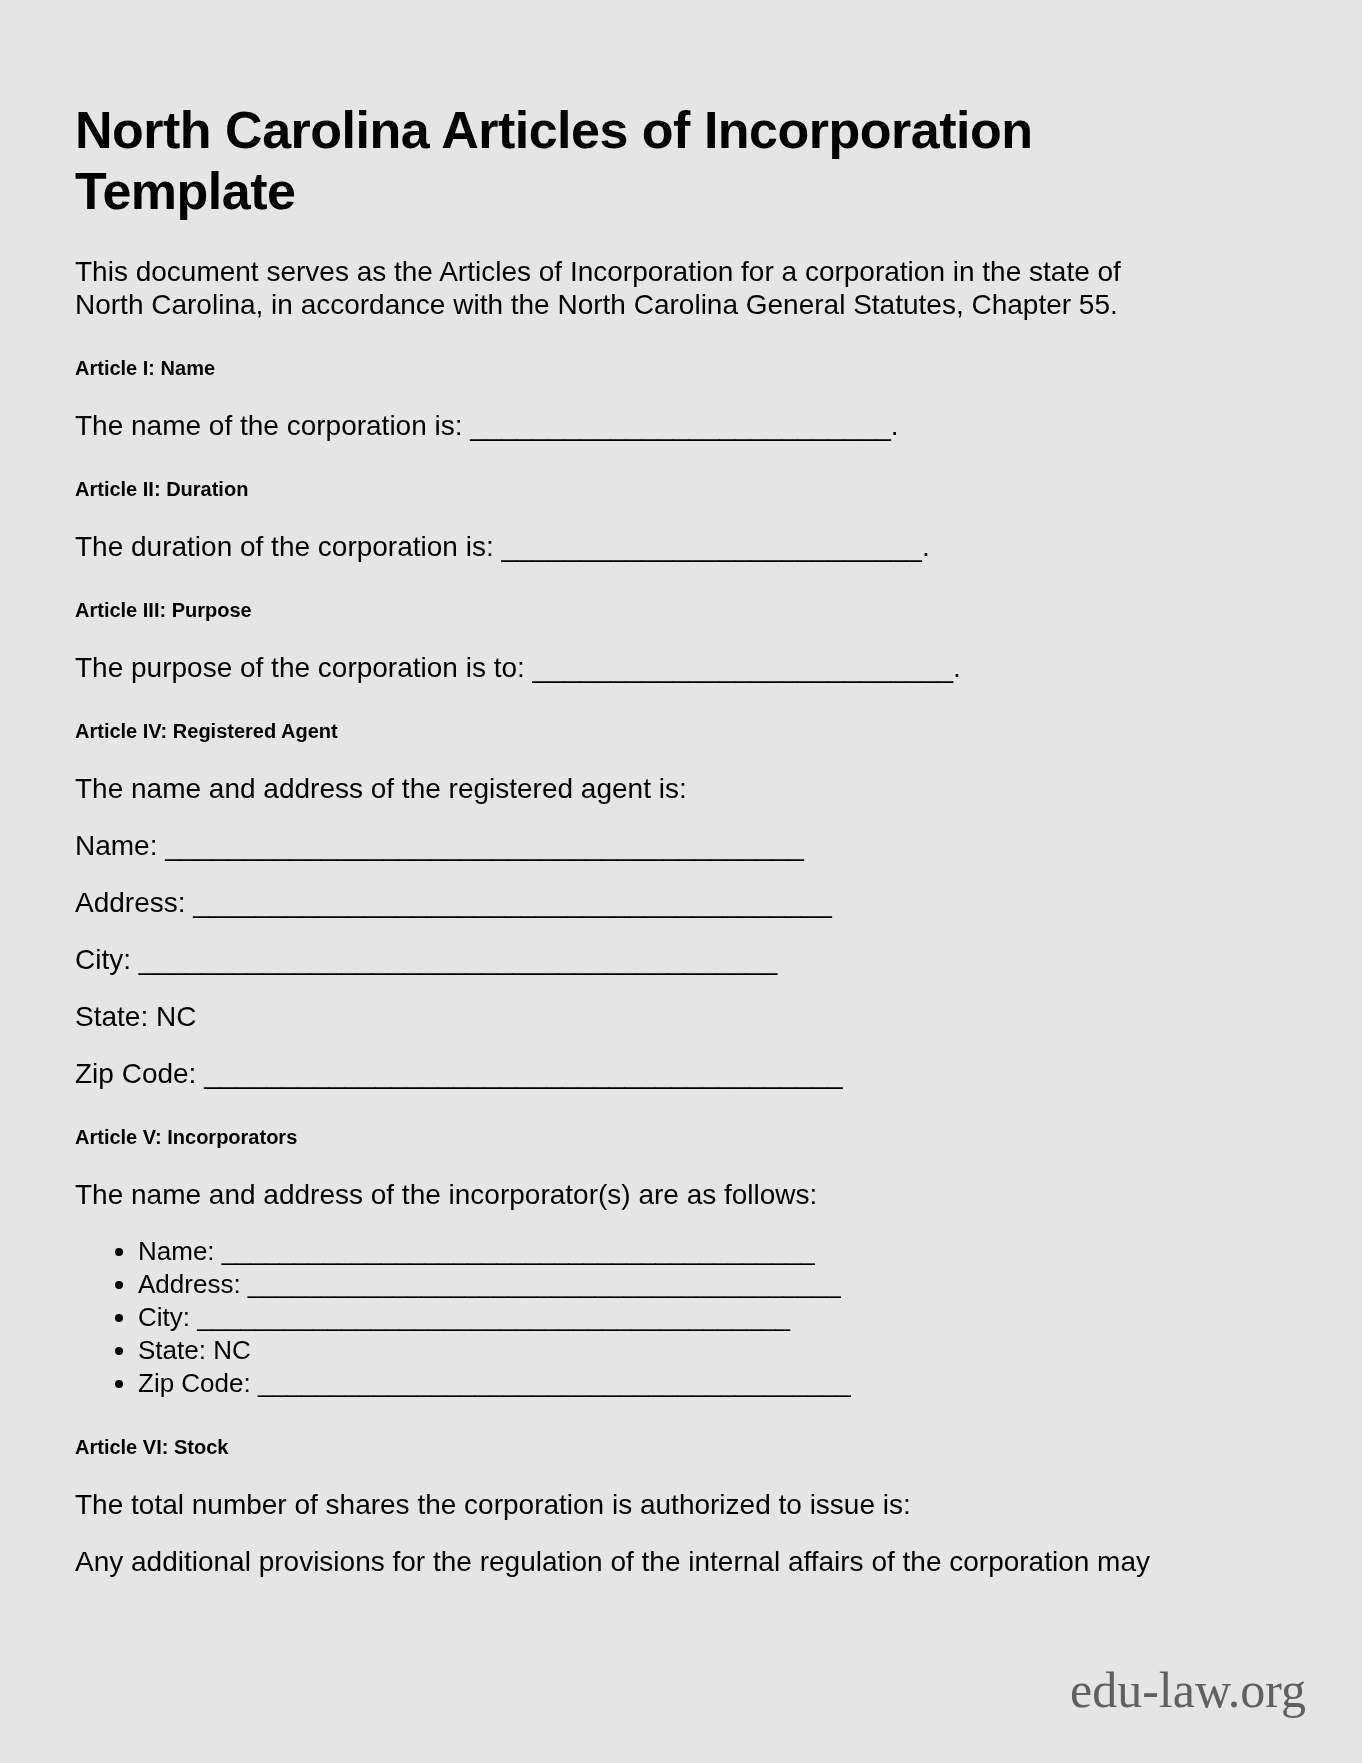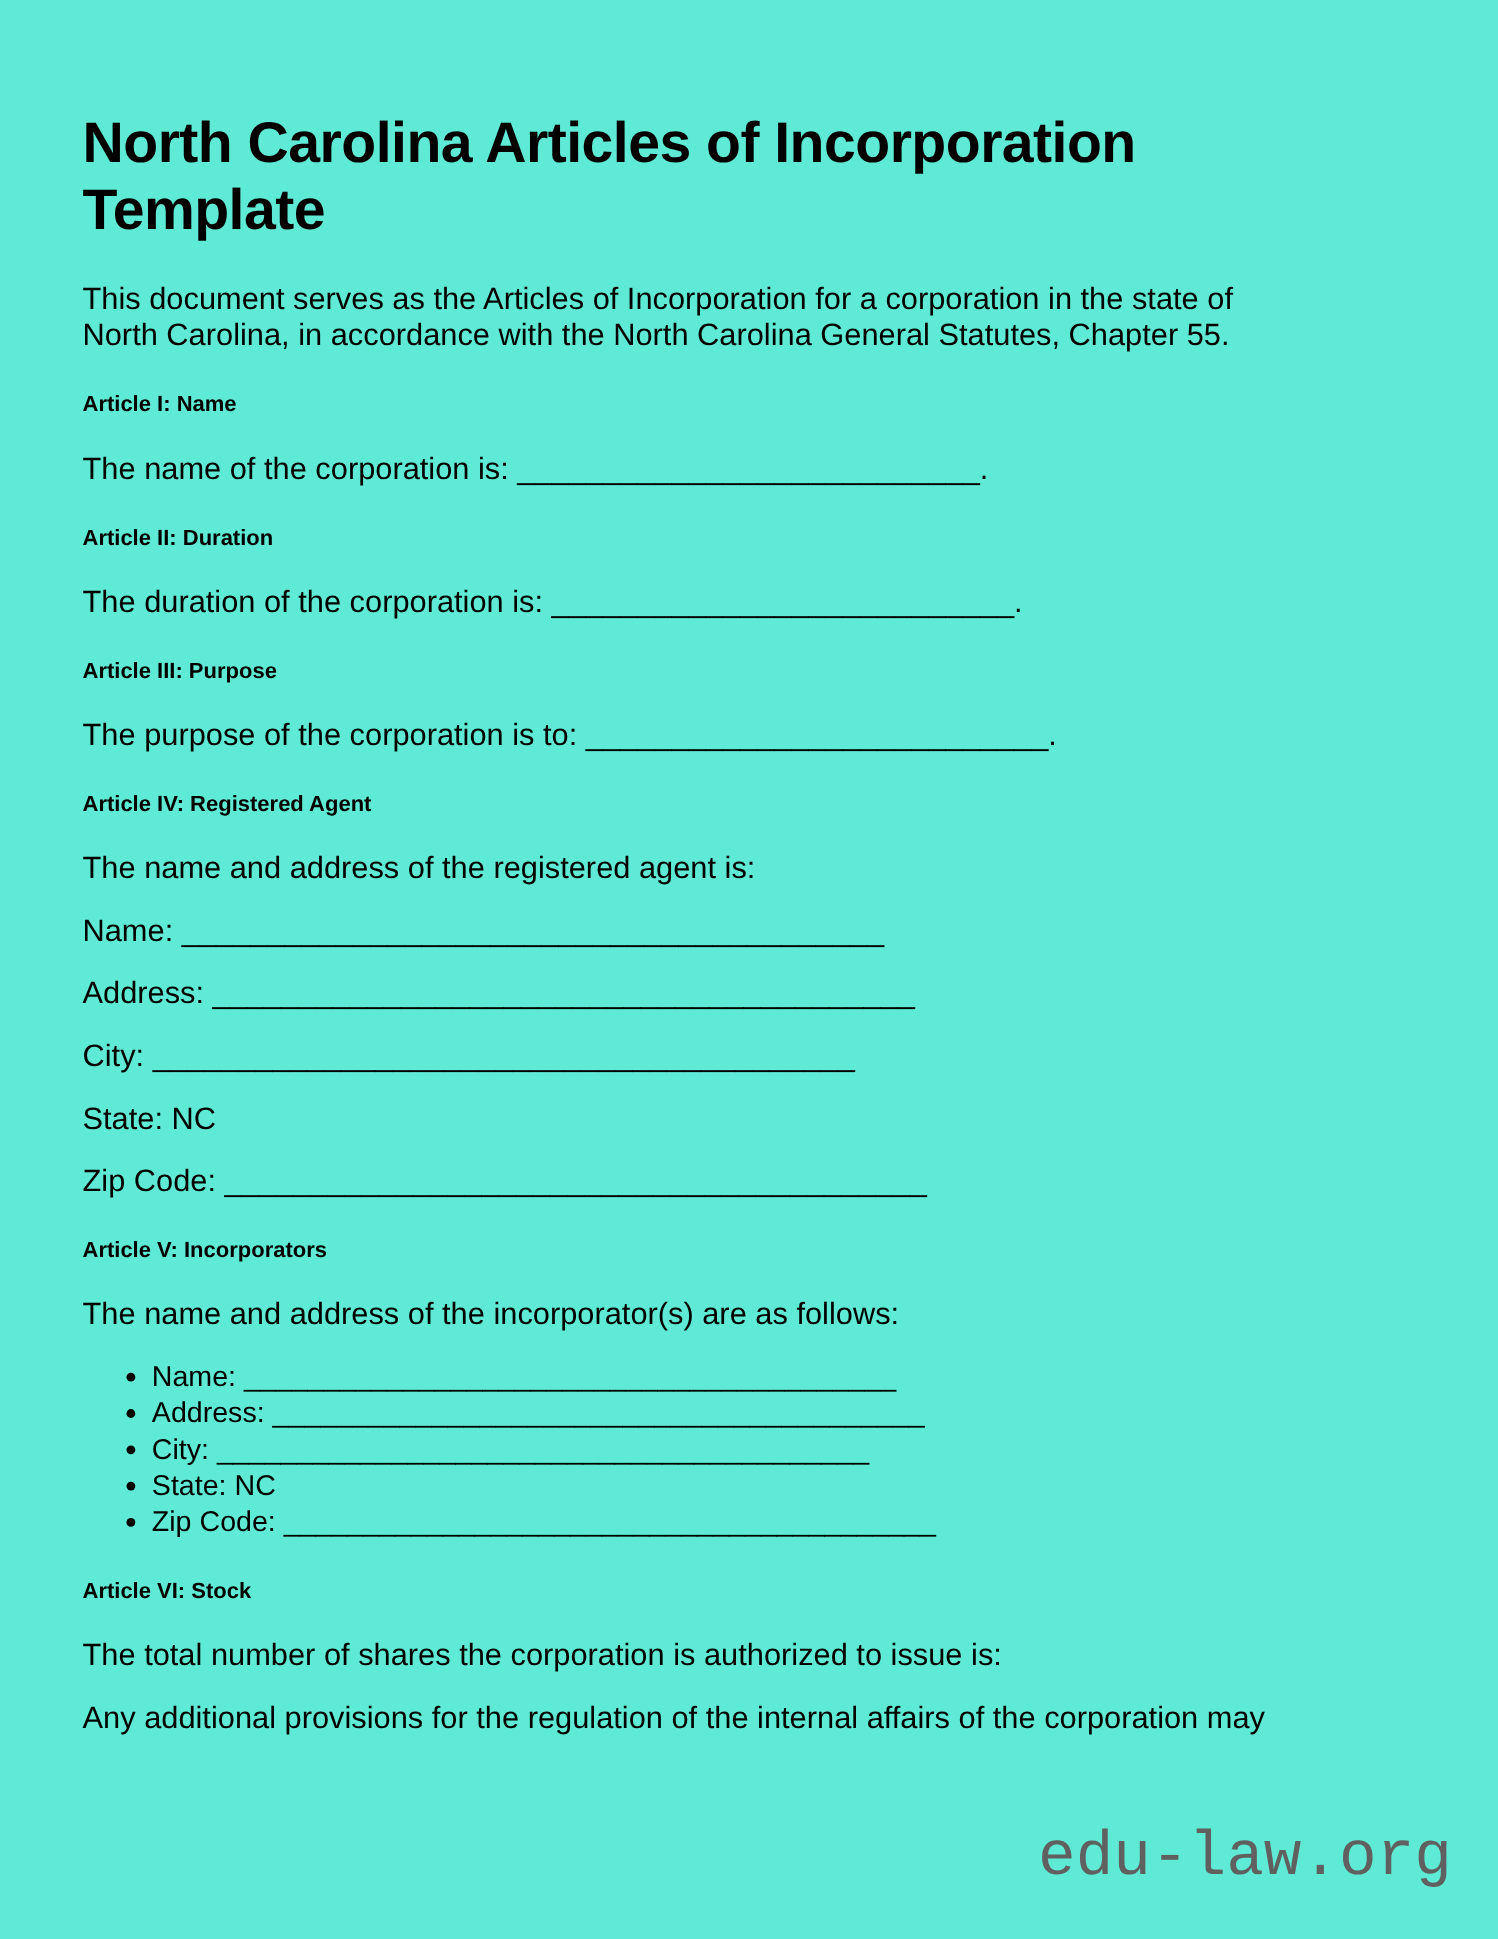--- a/index.html
+++ b/index.html
@@ -1,21 +1,21 @@
 <!DOCTYPE html>
 <html><head>
 <meta charset="utf-8">
 <style>
   html,body{margin:0;padding:0;background:#ffffff;}
   .page{
     position:relative;
     width:1362px;
     height:1763px;
     box-sizing:border-box;
-    background:#5eead4;
+    background:#e5e5e5;
     padding:100px 70px 0 75px;
     font-family:"Liberation Sans","DejaVu Sans",sans-serif;
     color:#000000;
     overflow:hidden;
   }
   h1{
     font-size:52px;
     line-height:61px;
     font-weight:bold;
     margin:0 0 33px 0;
@@ -36,23 +36,23 @@
   ul{
     margin:0 0 24px 0;
     padding:0 0 0 63px;
     font-size:26px;
     line-height:33px;
   }
   li{margin:0;padding:0;}
   .watermark{
     position:absolute;
     top:1660px;
-    right:42px;
-    font-family:Liberation Mono, monospace;
-    font-size:57px;
+    right:56px;
+    font-family:Liberation Serif, serif;
+    font-size:50px;
     line-height:60px;
     color:#606060;
   }
 </style>
 </head>
 <body>
 
 <div class="page">
 
   <h1>

